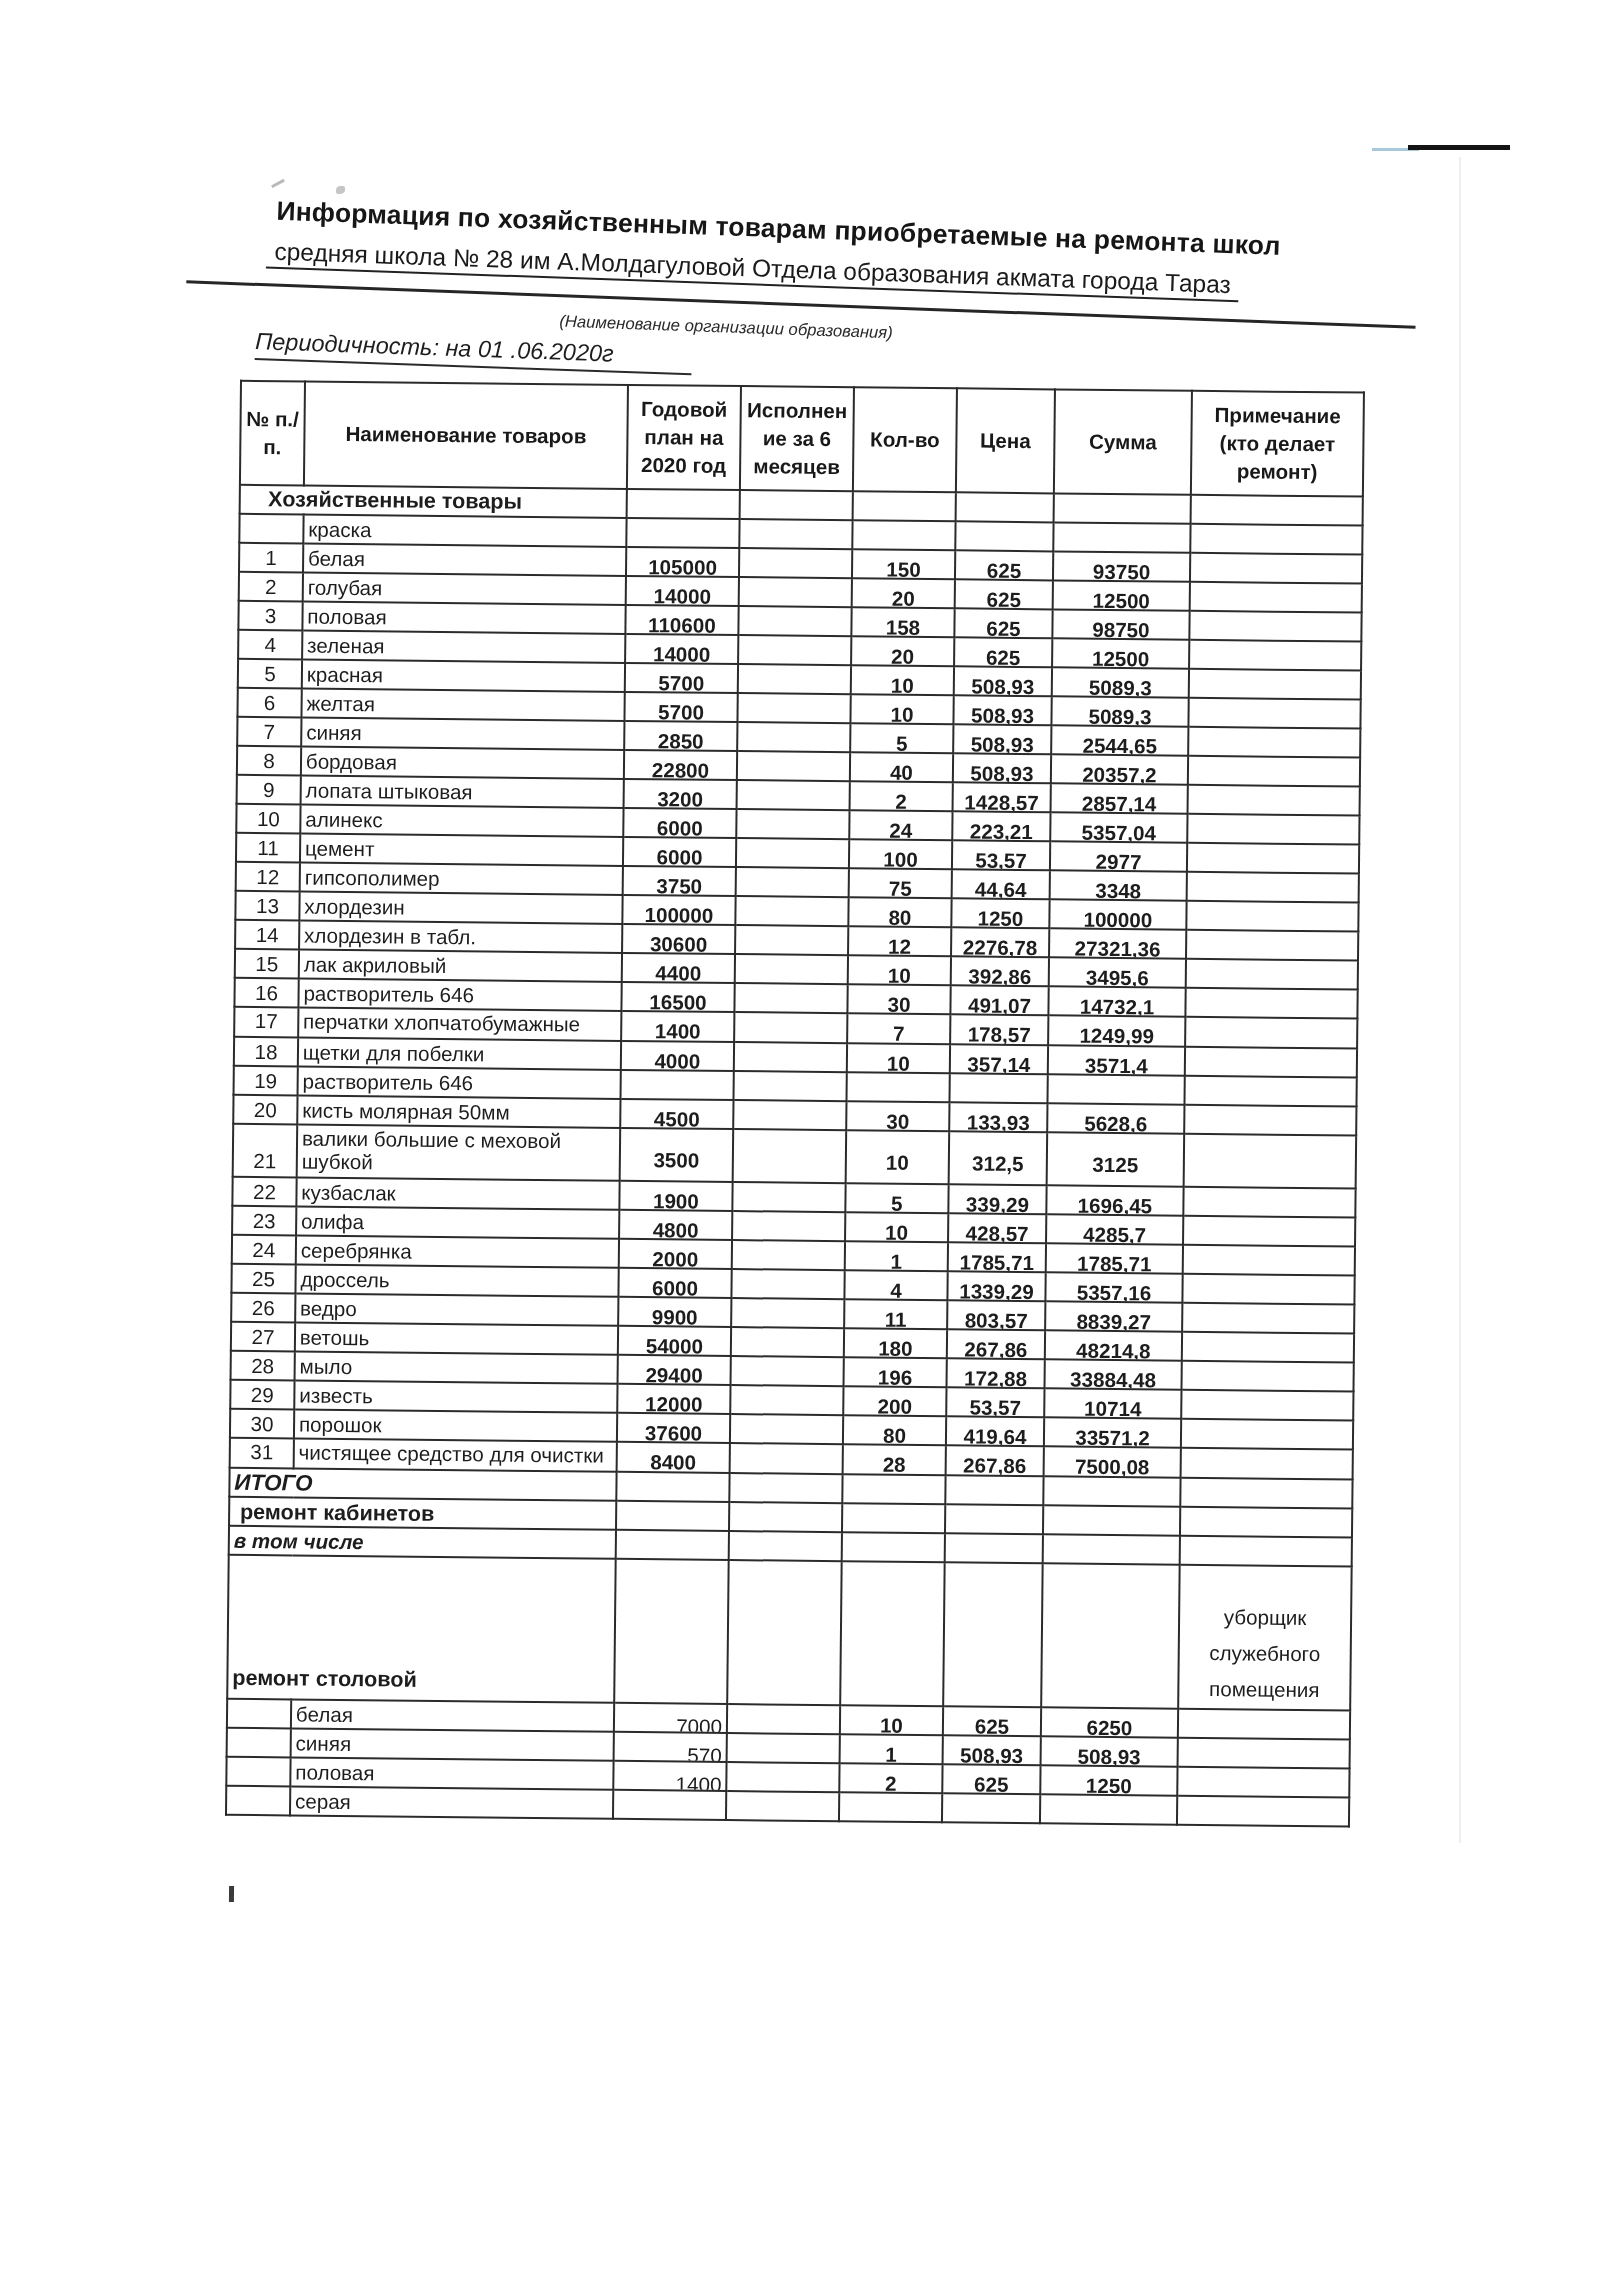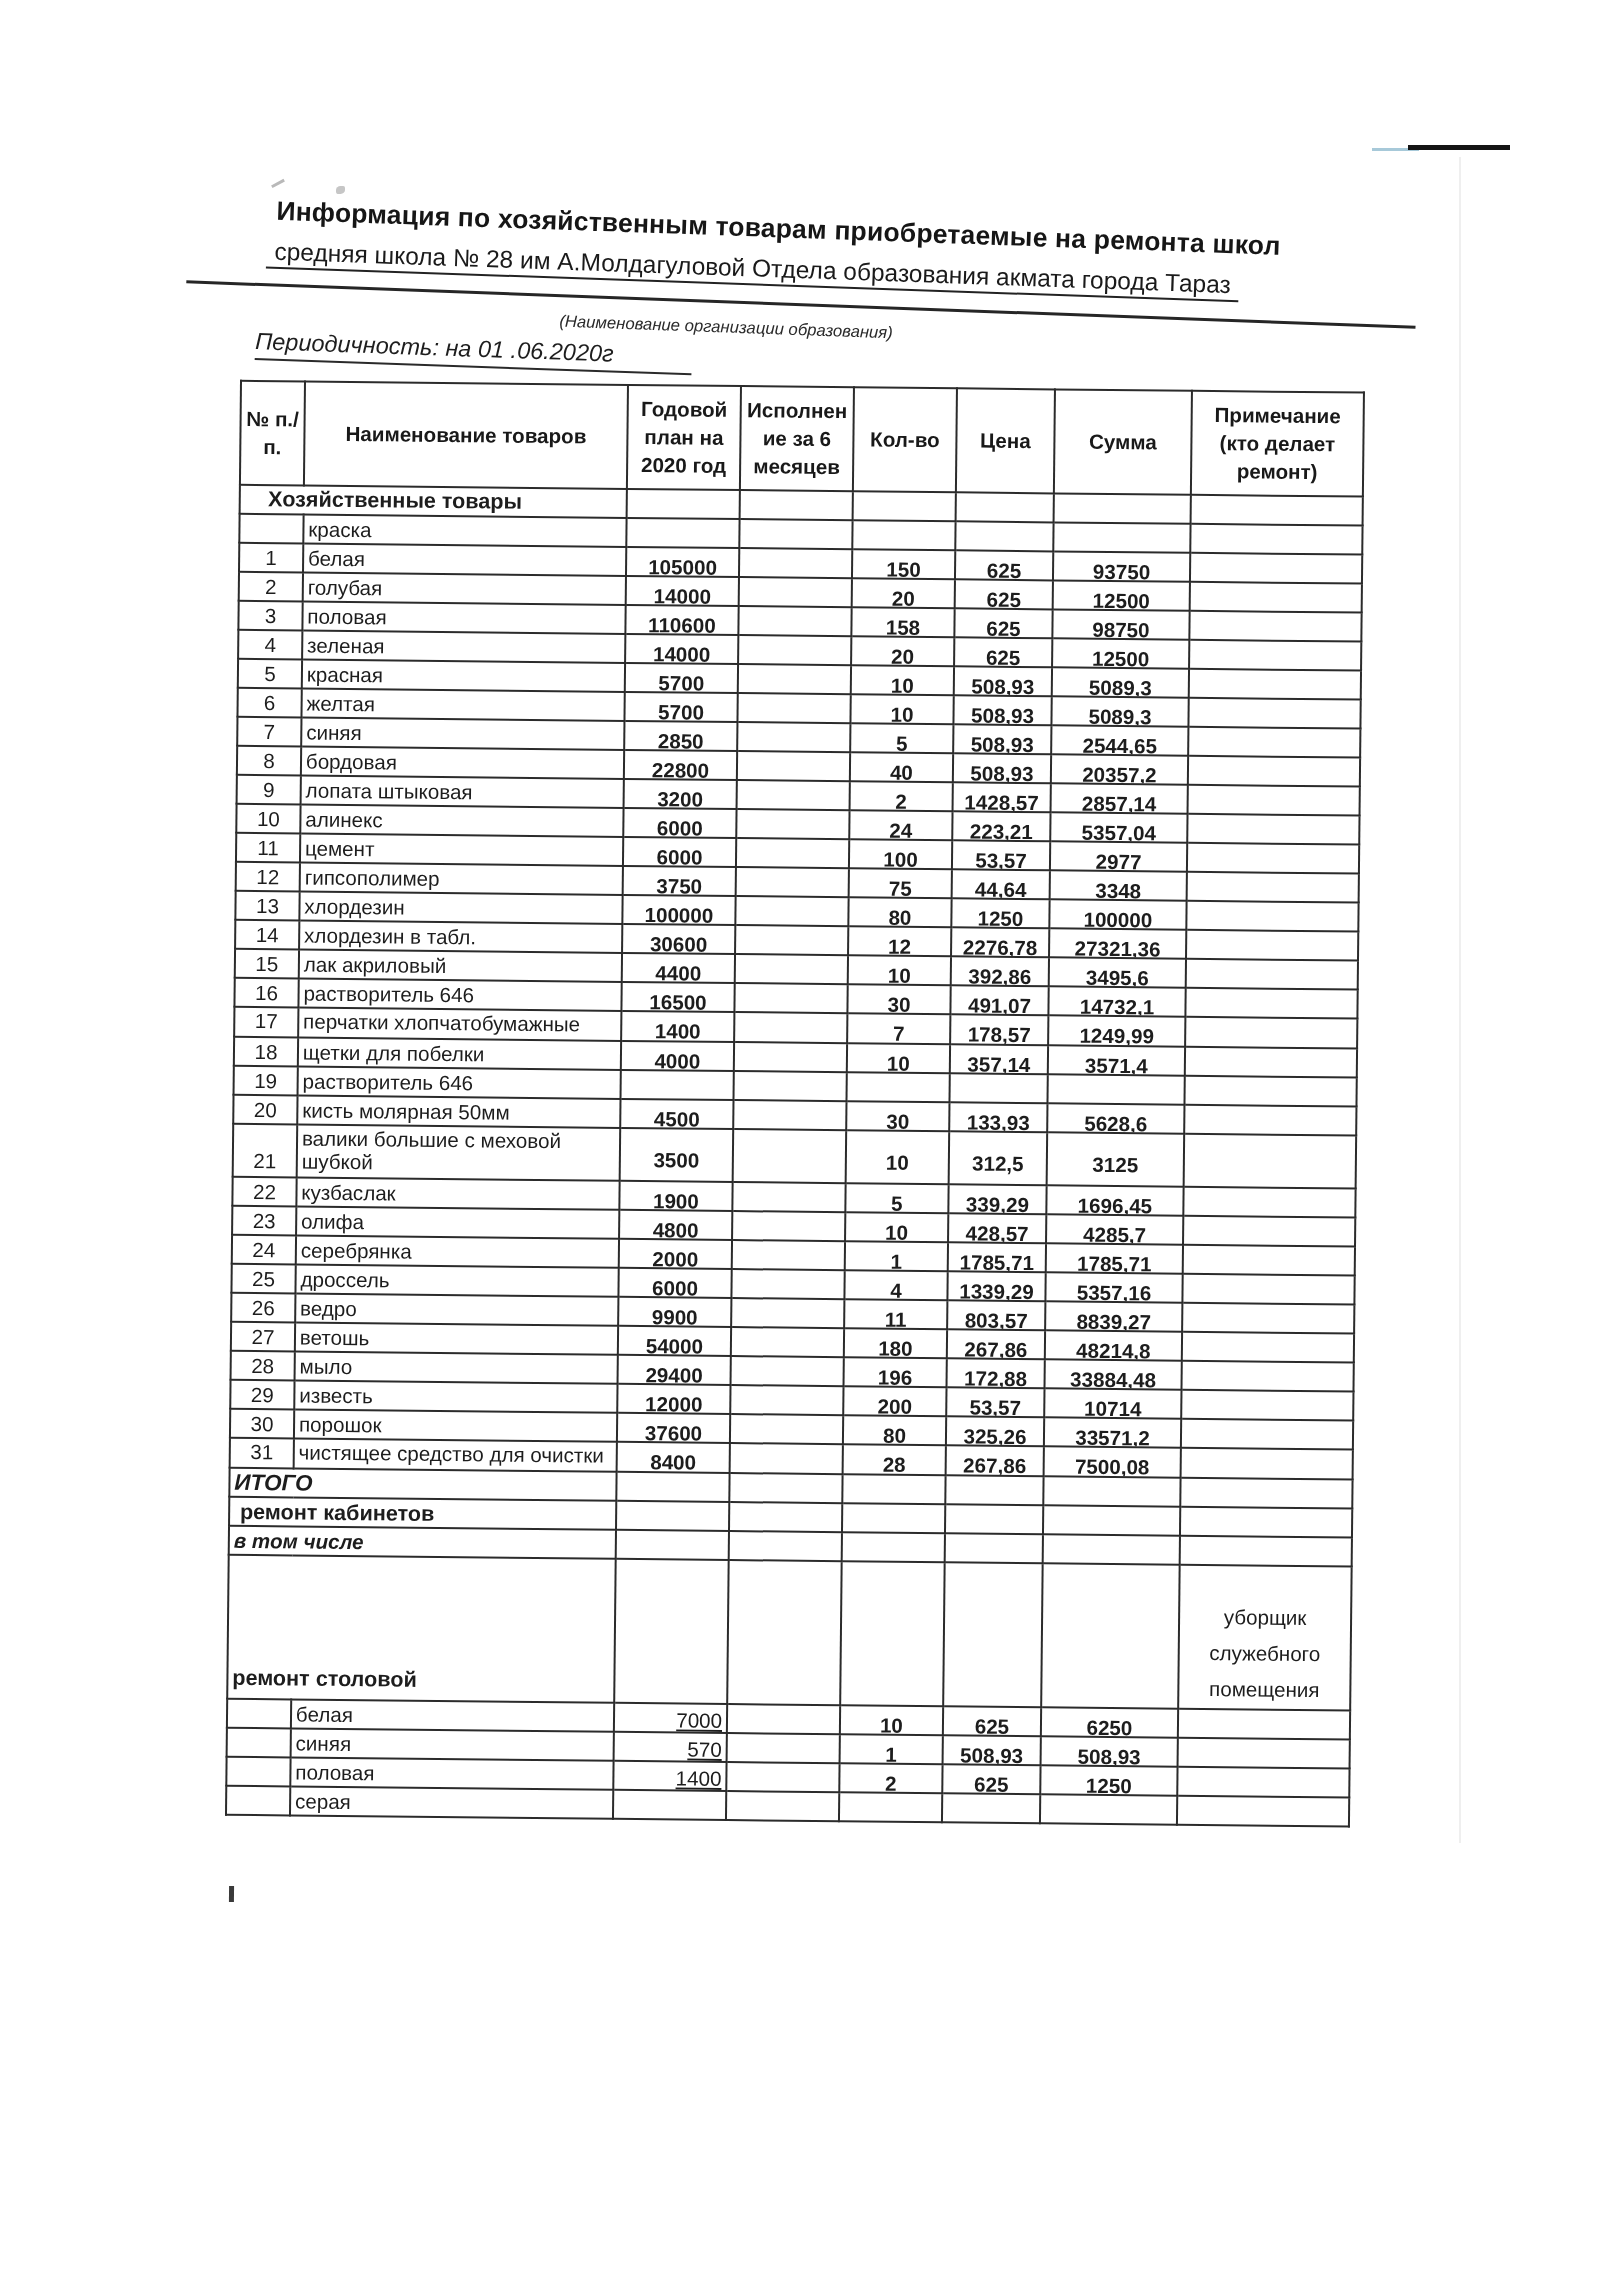--- a/index.html
+++ b/index.html
@@ -67,21 +67,21 @@
   }
   .goods-table tbody tr{height:29px;}
   .goods-table tbody td{
     font-size:20.6px;padding:1px 3.9px;line-height:1.12;vertical-align:middle;color:#1d1d1d;
   }
   .c-num{text-align:center;font-size:19.6px;}
   .c-name{text-align:left;padding-left:6.9px;}
   .c-val{text-align:center;font-weight:bold;font-size:19.6px;}
   .vshift{position:relative;top:4.9px;display:inline-block;}
   .c-plan-right{text-align:right;font-weight:normal;padding-right:4.9px;}
-  .c-plan-right .vshift{top:2px;text-decoration:underline;}
+  .c-plan-right .vshift{top:8px;}
   .row-section{height:33px;}
   .row-section .c-name{font-weight:bold;font-size:21.6px;padding-left:27.4px;}
   .row-sub{height:32px;}
   .row-tall{height:61px;}
   .row-tall .c-name{vertical-align:bottom;padding-bottom:3.9px;}
   .row-tall .c-num{vertical-align:bottom;padding-bottom:4px;}
   .row-total{height:35px;}
   .row-total .c-name{font-weight:bold;font-style:italic;font-size:22.5px;}
   .row-kabinet{height:35px;}
   .row-kabinet .c-name{font-weight:bold;font-size:21.6px;padding-left:9.8px;}
@@ -444,21 +444,21 @@
           <td class="c-val"><span class="vshift">53,57</span></td>
           <td class="c-val"><span class="vshift">10714</span></td>
           <td class="c-note"></td>
         </tr>
         <tr>
           <td class="c-num"><span>30</span></td>
           <td class="c-name"><span>порошок</span></td>
           <td class="c-val"><span class="vshift">37600</span></td>
           <td class="c-exec"></td>
           <td class="c-val"><span class="vshift">80</span></td>
-          <td class="c-val"><span class="vshift">325,26</span></td>
+          <td class="c-val"><span class="vshift">419,64</span></td>
           <td class="c-val"><span class="vshift">33571,2</span></td>
           <td class="c-note"></td>
         </tr>
         <tr class="row-tall">
           <td class="c-num"><span>31</span></td>
           <td class="c-name"><span>чистящее средство  для очистки</span></td>
           <td class="c-val"><span class="vshift">8400</span></td>
           <td class="c-exec"></td>
           <td class="c-val"><span class="vshift">28</span></td>
           <td class="c-val"><span class="vshift">267,86</span></td>

